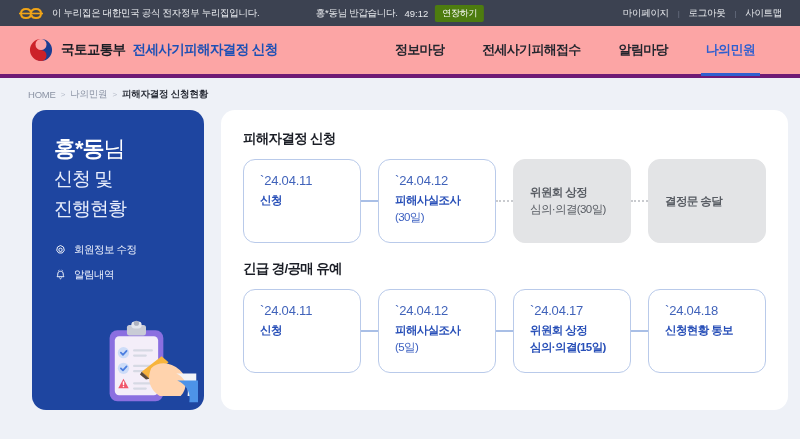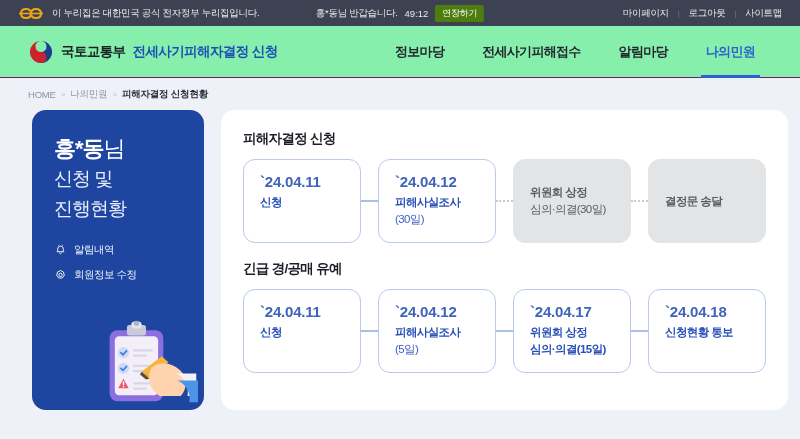--- a/index.html
+++ b/index.html
@@ -31,22 +31,22 @@
   }
   .topbar-right{
     margin-left:auto; margin-right:18px; display:flex; align-items:center;
     gap:9px; font-size:9.5px; letter-spacing:-.3px;
   }
   .topbar-right .sep{ color:#707789; font-size:8px; }
   .topbar-right a{ color:#e8eaee; text-decoration:none; }
 
   
   .header{
-    height:52px; background:#86efac; display:flex; align-items:center;
-    border-bottom:1px solid #701a75;
+    height:52px; background:#fca5a5; display:flex; align-items:center;
+    border-bottom:4px solid #701a75;
   }
   .brand{ display:flex; align-items:center; margin-left:28px; }
   .taeguk{ width:26px; height:26px; flex:none; }
   .ministry{
     font-size:13.5px; font-weight:bold; color:#1a1d24;
     margin-left:7px; letter-spacing:-.6px;
   }
   .service-name{
     font-size:13.5px; font-weight:bold; color:#1d50b5;
     margin-left:7px; letter-spacing:-.6px;
@@ -103,22 +103,22 @@
   }
   .sec + .sec{ margin-top:17px; }
   .steps{ display:flex; align-items:center; }
   .step{
     width:118px; height:84px; border-radius:12px; padding:13px 0 0 16px;
     flex:none; display:flex; flex-direction:column; justify-content:flex-start;
   }
   .step.active{ background:#fff; border:1px solid #b9caea; }
   .step.idle  { background:#e3e4e6; border:1px solid #e3e4e6; }
   .step .date{
-    font-size:15px; color:#4163ba; letter-spacing:-.2px; margin-bottom:4px;
-    font-weight:bold;
+    font-size:13px; color:#4163ba; letter-spacing:-.2px; margin-bottom:4px;
+    font-weight:normal;
   }
   .step .lbl{
     font-size:11.5px; font-weight:bold; color:#2950b8;
     letter-spacing:-.6px; line-height:1.45;
   }
   .step .lbl .thin{ font-weight:normal; color:#3b5fc0; }
   .step.idle .lbl{ color:#585c63; font-weight:bold; }
   .step.idle .lbl .thin{ color:#585c63; font-weight:normal; }
   .step.idle.center{ justify-content:center; padding-top:0; }
   .conn{ width:17px; height:2px; background:#a9bfe6; flex:none; }
@@ -188,32 +188,32 @@
   <aside class="side">
     <div class="uname">
       <span>홍*동</span><span class="suffix">님</span>
     </div>
     <div class="sub">신청 및</div>
     <div class="sub">진행현황</div>
 
     <div class="side-links">
       <div class="side-link">
         <svg width="13" height="13" viewBox="0 0 24 24">
+          <path d="M12 2.8 L17.5 5.6 L19 11.6 L15.3 16.6 L8.7 16.6 L5 11.6 L6.5 5.6 Z" fill="none" stroke="#ffffff" stroke-width="1.7" stroke-linejoin="round"></path>
+          <circle cx="12" cy="10.8" r="3.1" fill="none" stroke="#ffffff" stroke-width="1.7"></circle>
+        </svg>
+        <span>회원정보 수정</span>
+      </div>
+      <div class="side-link">
+        <svg width="13" height="13" viewBox="0 0 24 24">
           <path d="M12 4.2 C8.7 4.2 7 6.3 7 9.2 C7 13 5.6 14.2 5.6 14.2 L18.4 14.2 C18.4 14.2 17 13 17 9.2 C17 6.3 15.3 4.2 12 4.2 Z" fill="none" stroke="#ffffff" stroke-width="1.7" stroke-linejoin="round"></path>
           <path d="M10.3 16.4 C10.6 17.4 11.2 18 12 18 C12.8 18 13.4 17.4 13.7 16.4" fill="none" stroke="#ffffff" stroke-width="1.6" stroke-linecap="round"></path>
           <path d="M9.2 2.6 L8.1 3.6 M14.8 2.6 L15.9 3.6" stroke="#ffffff" stroke-width="1.5" stroke-linecap="round"></path>
         </svg>
         <span>알림내역</span>
-      </div>
-      <div class="side-link">
-        <svg width="13" height="13" viewBox="0 0 24 24">
-          <path d="M12 2.8 L17.5 5.6 L19 11.6 L15.3 16.6 L8.7 16.6 L5 11.6 L6.5 5.6 Z" fill="none" stroke="#ffffff" stroke-width="1.7" stroke-linejoin="round"></path>
-          <circle cx="12" cy="10.8" r="3.1" fill="none" stroke="#ffffff" stroke-width="1.7"></circle>
-        </svg>
-        <span>회원정보 수정</span>
       </div>
     </div>
 
     <svg class="illus" viewBox="0 0 120 110">
       <rect x="18" y="16" width="62" height="82" rx="9" fill="#8b6fe0"></rect>
       <rect x="24" y="23" width="50" height="68" rx="5" fill="#f4eef9"></rect>
       <rect x="38" y="10" width="22" height="12" rx="3" fill="#c9ccd6"></rect>
       <rect x="43" y="6" width="12" height="8" rx="4" fill="#e4e7ee"></rect>
       <circle cx="49" cy="8" r="3" fill="#aeb3c0"></circle>
       <circle cx="34" cy="42" r="6.5" fill="#cddcf8"></circle>

